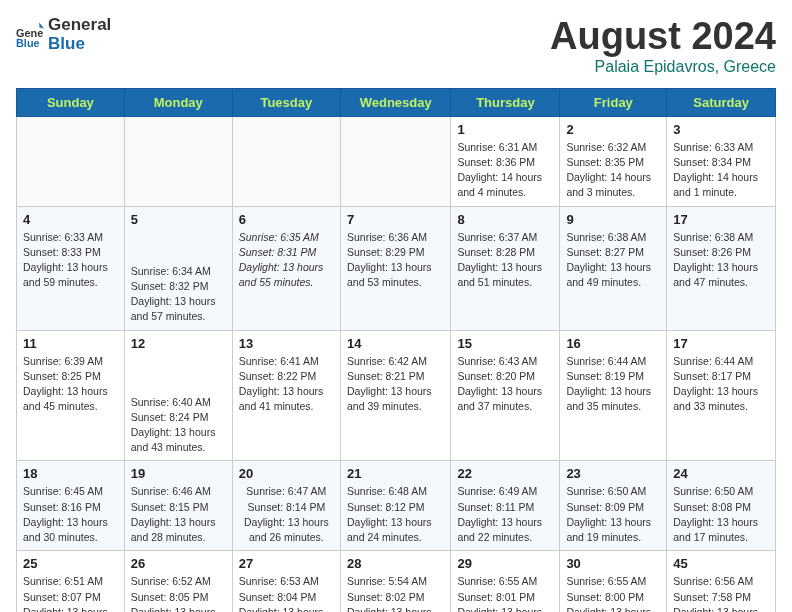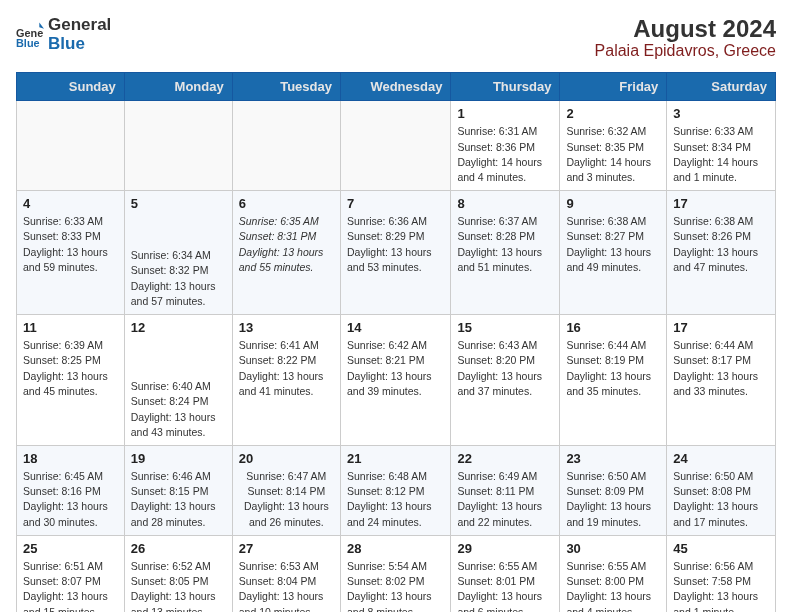--- a/index.html
+++ b/index.html
@@ -22,39 +22,39 @@
       gap: 4px;
     }
     .logo-icon {
       width: 28px;
       height: 28px;
     }
     .title-block {
       text-align: right;
     }
     .month-title {
-      font-size: 24px;
+      font-size: 38px;
       font-weight: bold;
       color: #333;
       line-height: 1.1;
       text-align: right;
     }
     .location-title {
       font-size: 16px;
-      color: #7f1d1d;
+      color: #0f766e;
     }
     .calendar {
       width: 100%;
       border-collapse: collapse;
       border: 1px solid #ccc;
     }
     .calendar th {
       background-color: #1a6aad;
-      color: #e5e5e5;
-      text-align: right;
+      color: #bef264;
+      text-align: center;
       padding: 6px 8px;
       font-size: 13px;
       border: 1px solid #1558a0;
     }
     .calendar td {
       vertical-align: top;
       border: 1px solid #ccc;
       padding: 5px 6px;
       width: 113px;
       min-height: 85px;

